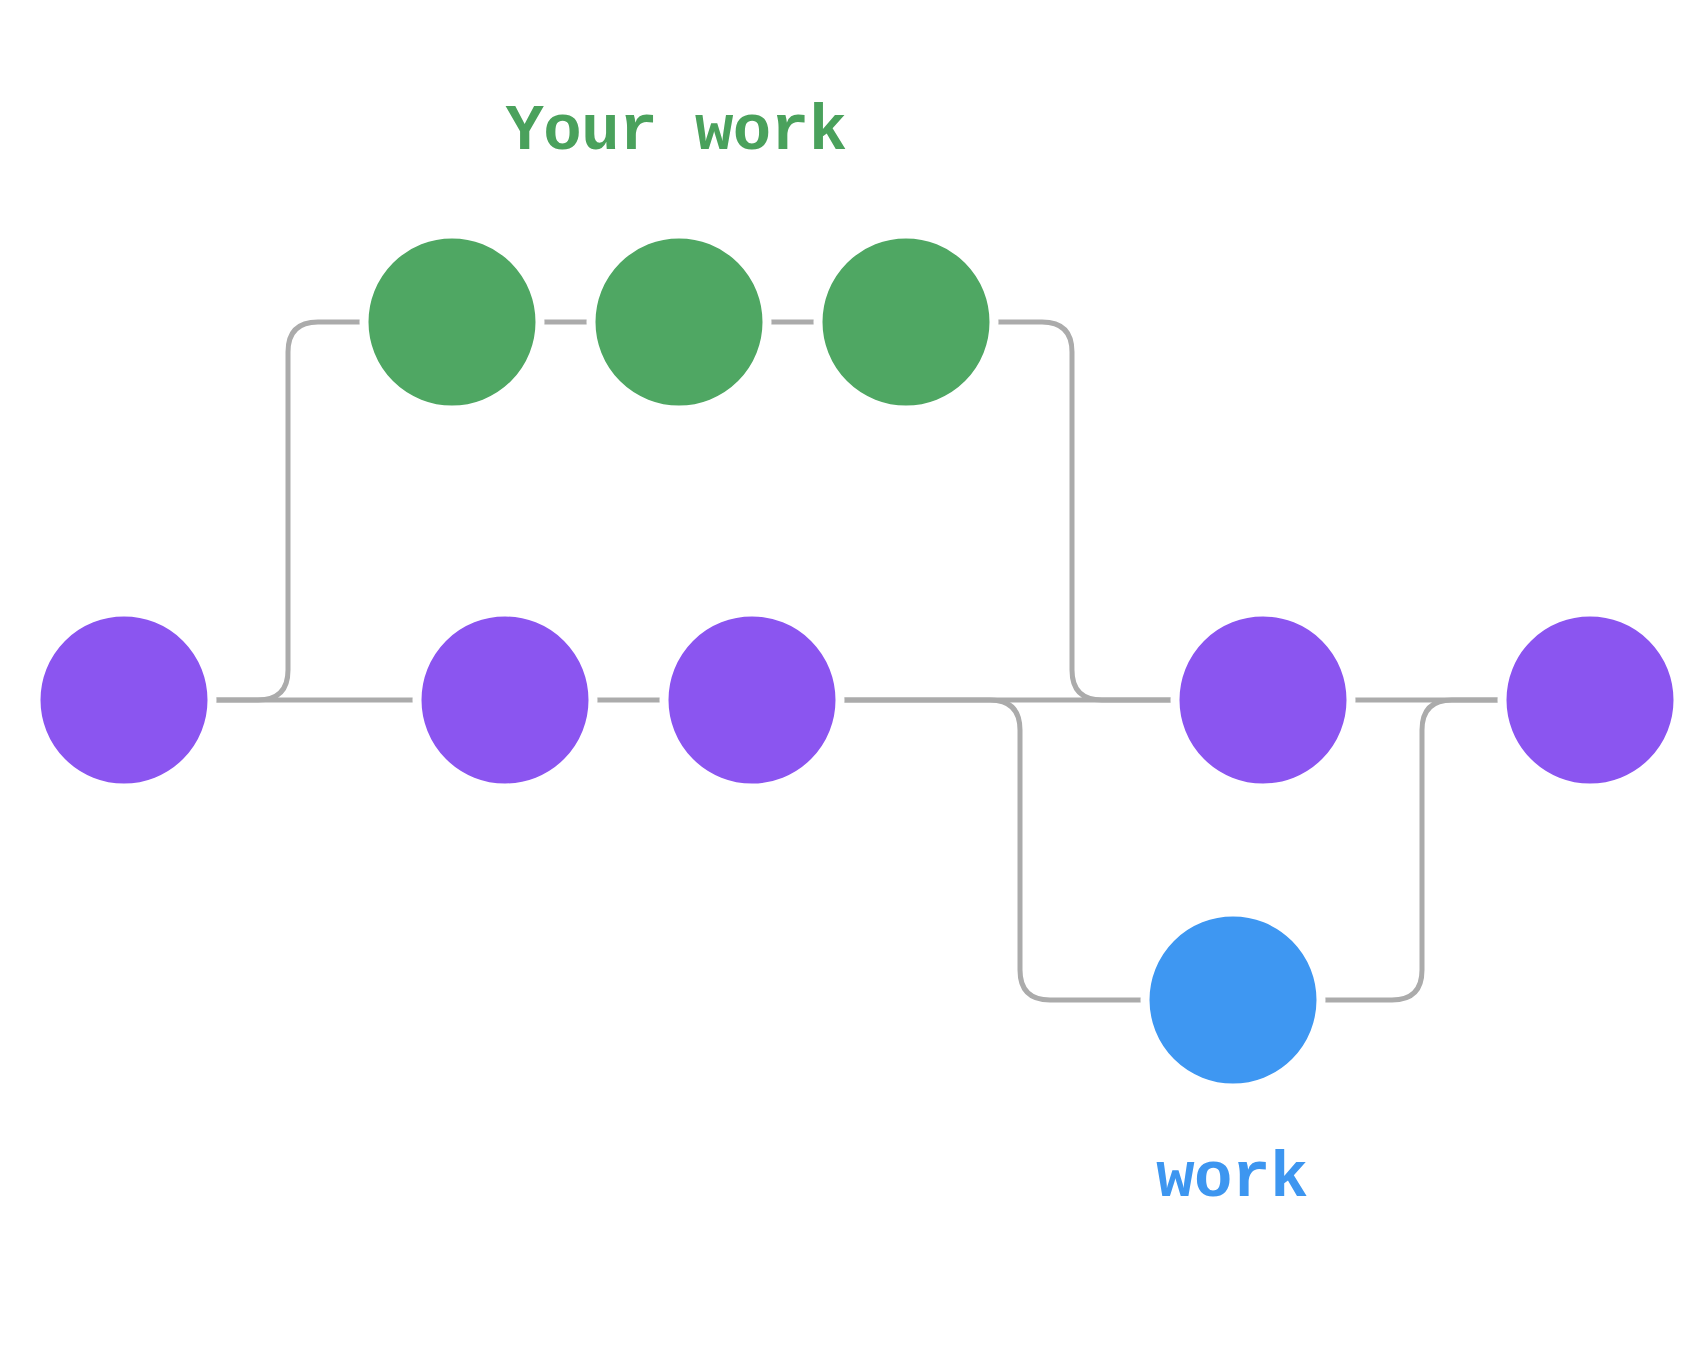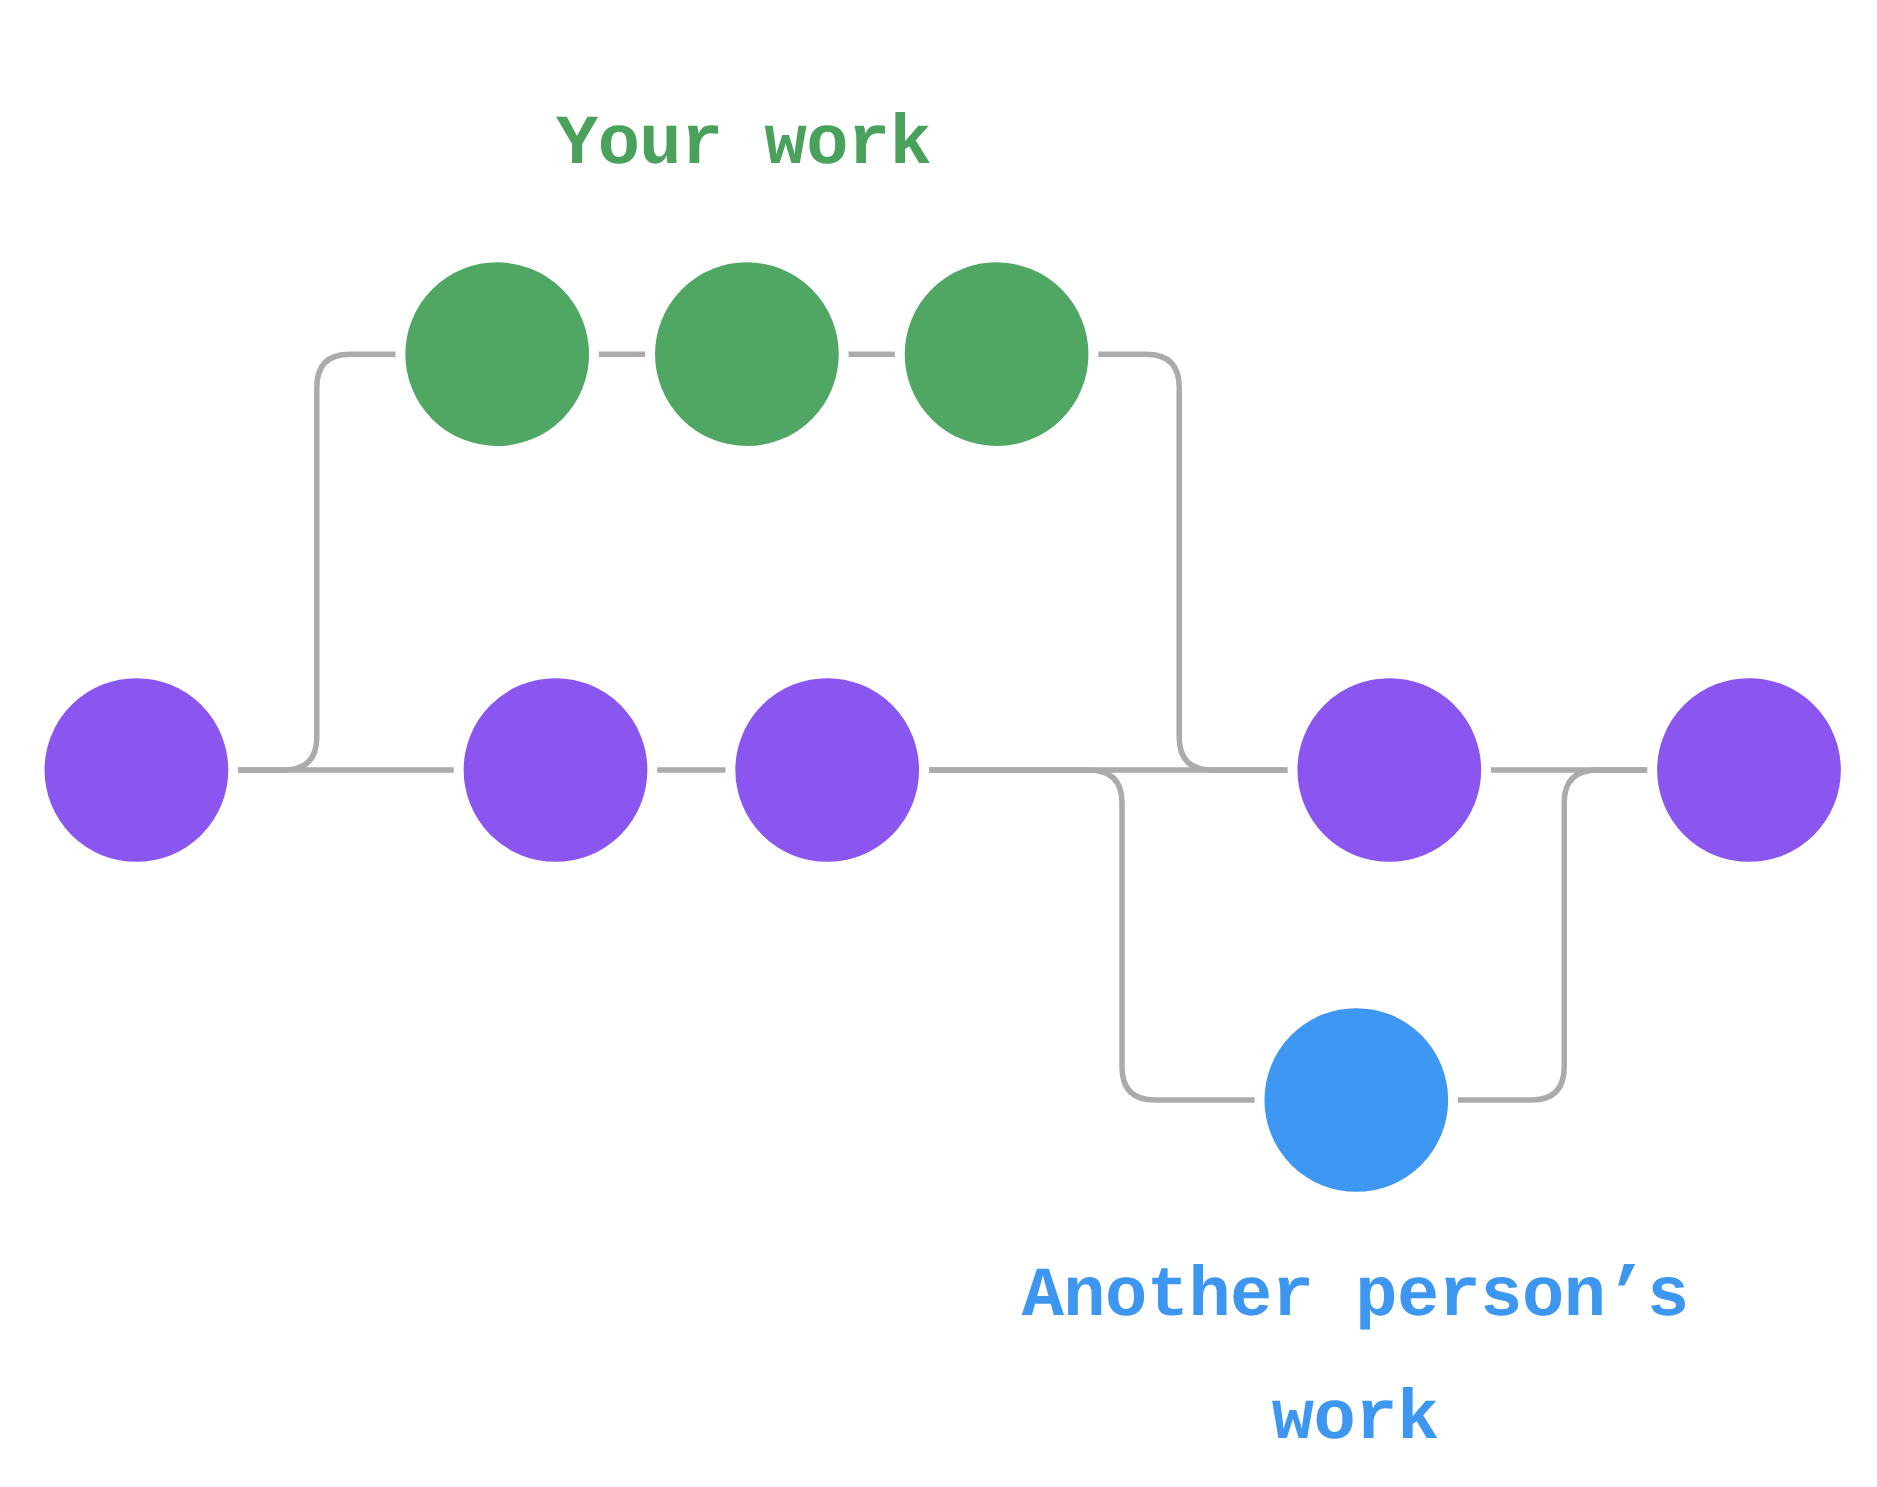--- a/index.html
+++ b/index.html
@@ -62,16 +62,15 @@
       <circle cx="505" cy="700" r="88" fill="#8B55F0" stroke="#FFFFFF" stroke-width="9"></circle>
       <circle cx="752" cy="700" r="88" fill="#8B55F0" stroke="#FFFFFF" stroke-width="9"></circle>
       <circle cx="1263" cy="700" r="88" fill="#8B55F0" stroke="#FFFFFF" stroke-width="9"></circle>
       <circle cx="1590" cy="700" r="88" fill="#8B55F0" stroke="#FFFFFF" stroke-width="9"></circle>
     </svg>
 
   <div class="label label-your-work" style="color: rgb(74, 161, 92);">Your work</div>
 
 
   <div class="label label-another" style="color: rgb(61, 150, 240);">
-    <div>Another person’s</div>
     <div>work</div>
   </div>
 </div>
 
 </body></html>

